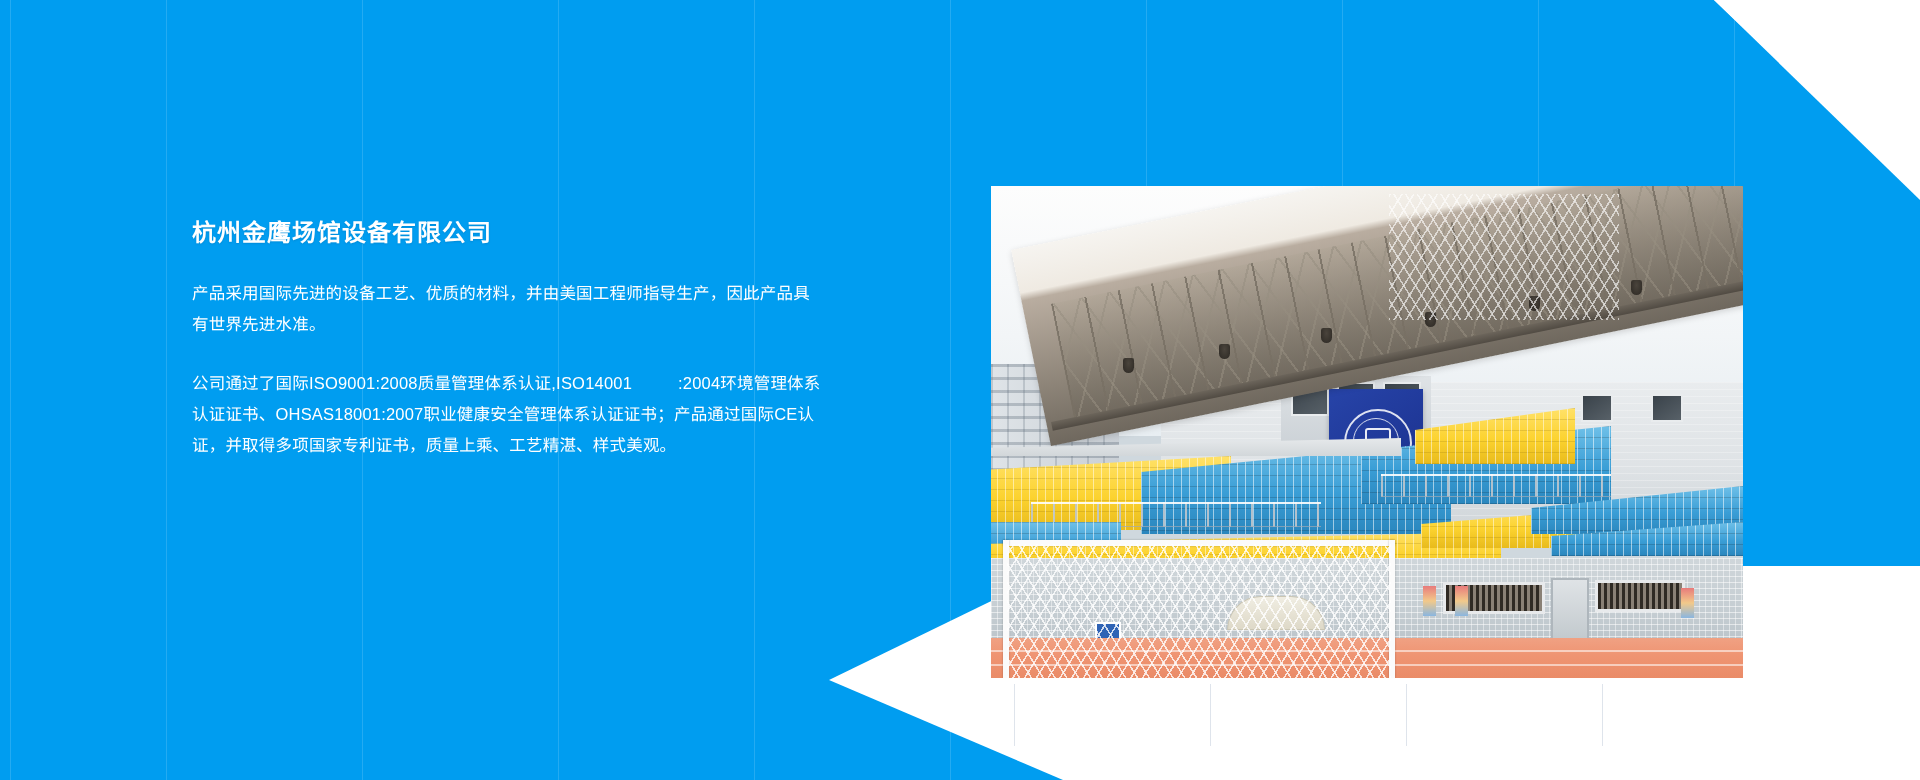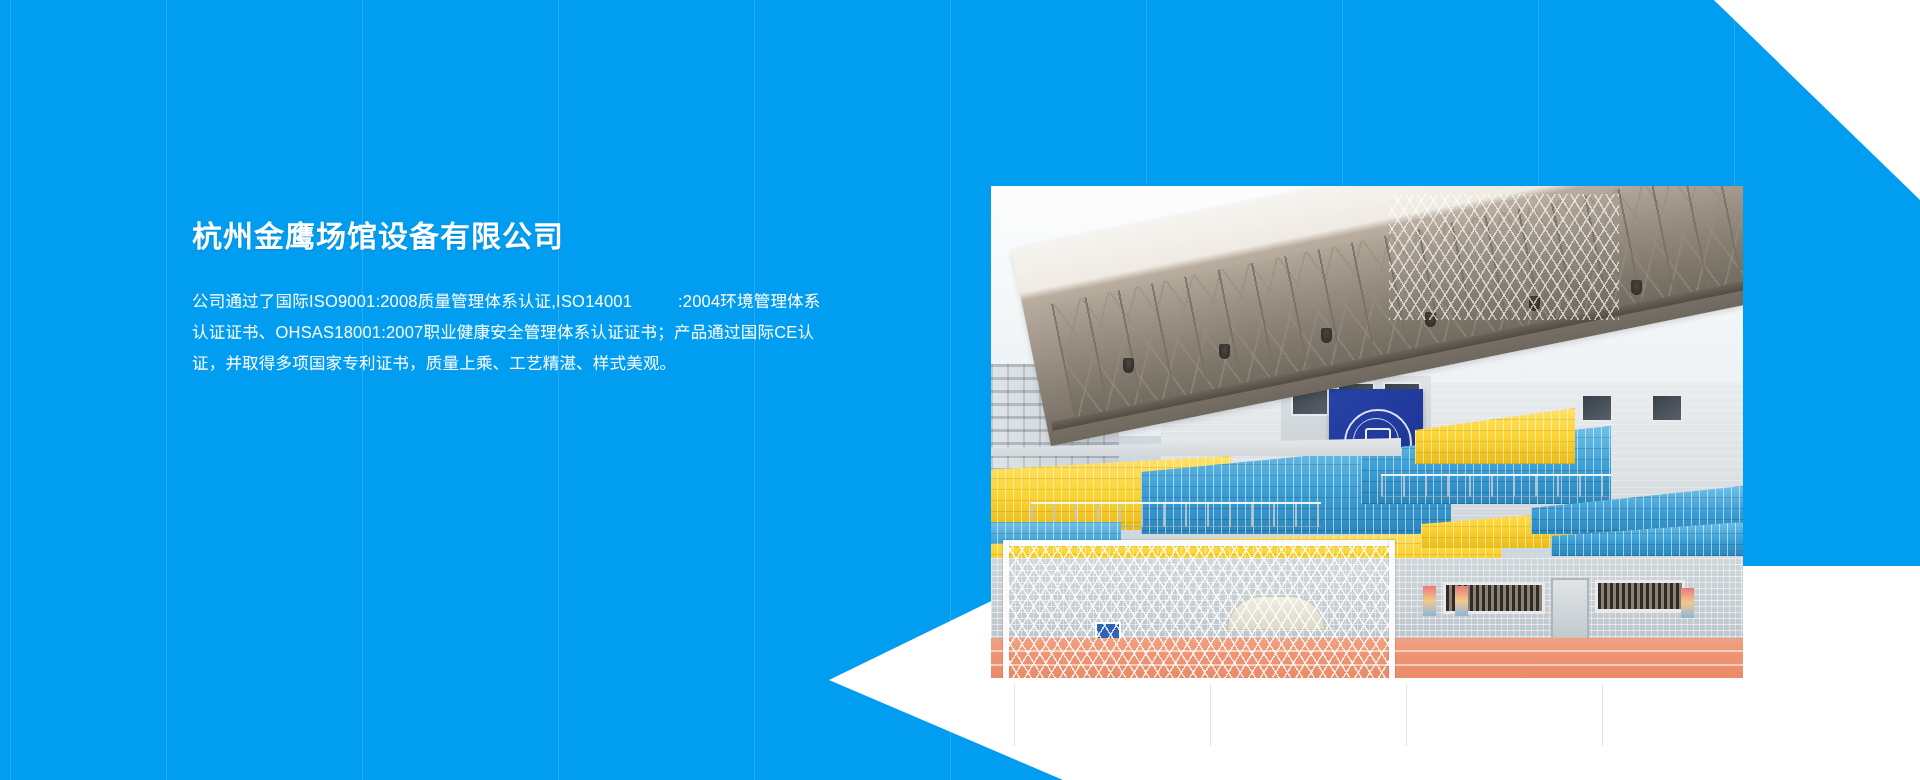--- a/index.html
+++ b/index.html
@@ -96,21 +96,21 @@
 
   
   .text-col {
     position: absolute;
     left: 192px;
     top: 218px;
     width: 630px;
     color: #ffffff;
   }
   .company-title {
-    font-size: 30px;
+    font-size: 24px;
     font-weight: bold;
     line-height: 1.25;
     letter-spacing: 1px;
     margin: 0 0 30px 0;
     color: #ffffff;
     text-shadow: 0 1px 2px rgba(0,60,110,0.18);
   }
   .para {
     font-size: 16.5px;
     line-height: 31px;
@@ -333,20 +333,21 @@
   <div class="white-bottom"></div>
   <div class="white-wedge"></div>
 
   <div class="guides-white"></div>
 
   <div class="text-col">
 
     <h1 class="company-title">杭州金鹰场馆设备有限公司</h1>
 
 
+    <p class="para">产品采用国际先进的设备工艺、优质的材料，并由美国工程师指导生产，因此产品具有世界先进水准。</p>
 
     <p class="para"><span>公司通过了国际ISO9001:2008质量管理体系认证,ISO14001</span><span class="gap-space"></span><span>:2004环境管理体系认证证书、OHSAS18001:2007职业健康安全管理体系认证证书；</span><span>产品通过国际CE认证，并取得多项国家专利证书，质量上乘、工艺精湛、样式美观。</span></p>
 
   </div>
 
   <div class="photo-frame">
     <div class="photo">
 
       <div class="sky"></div>
 

